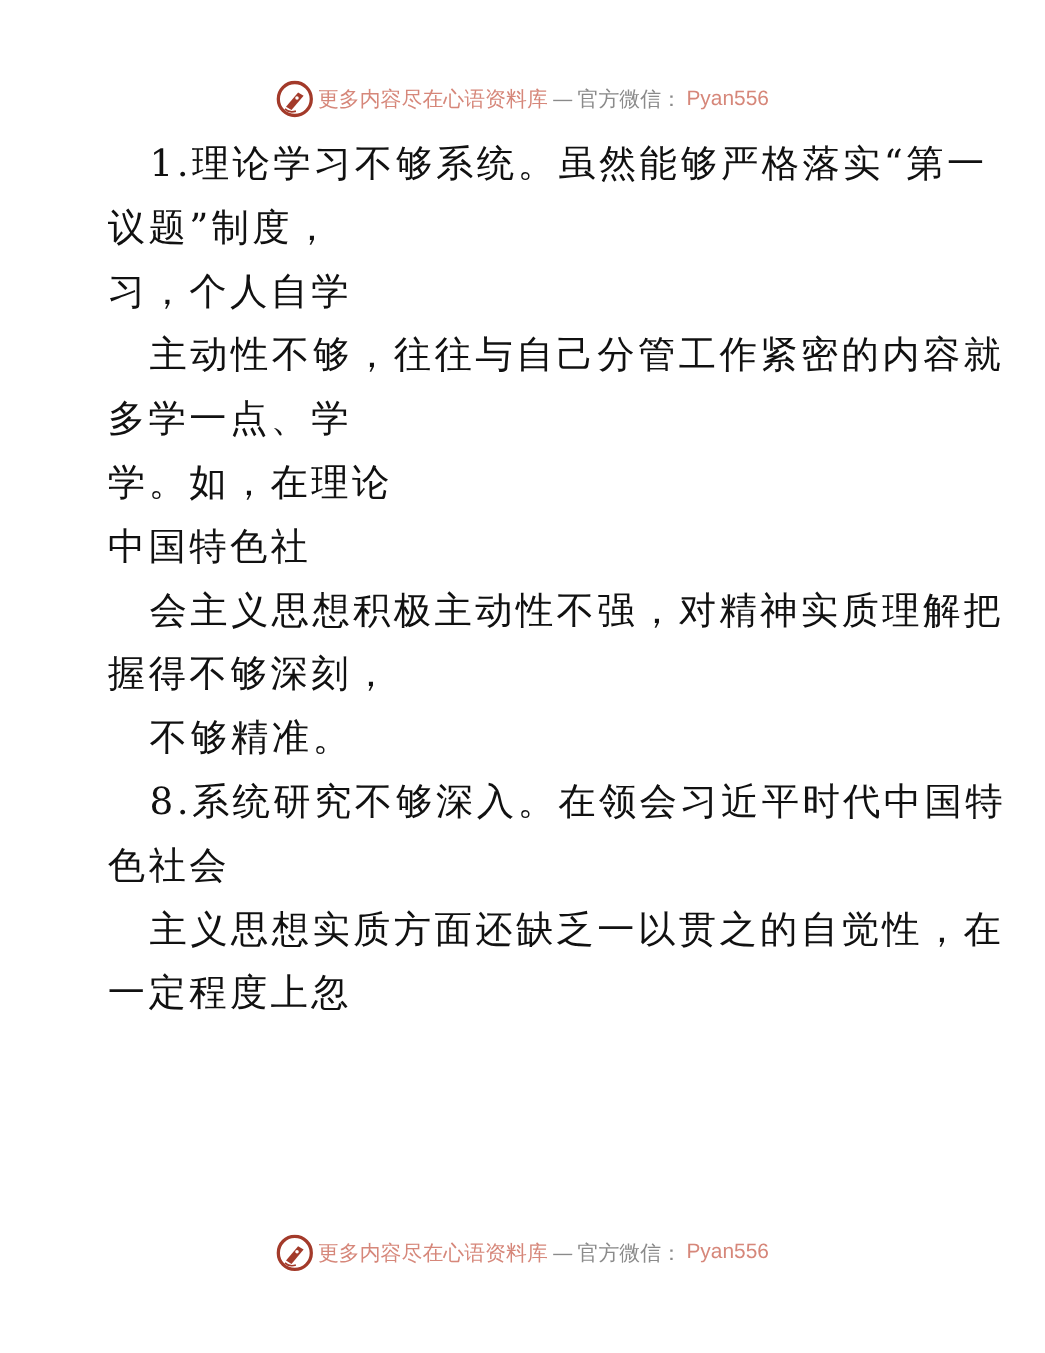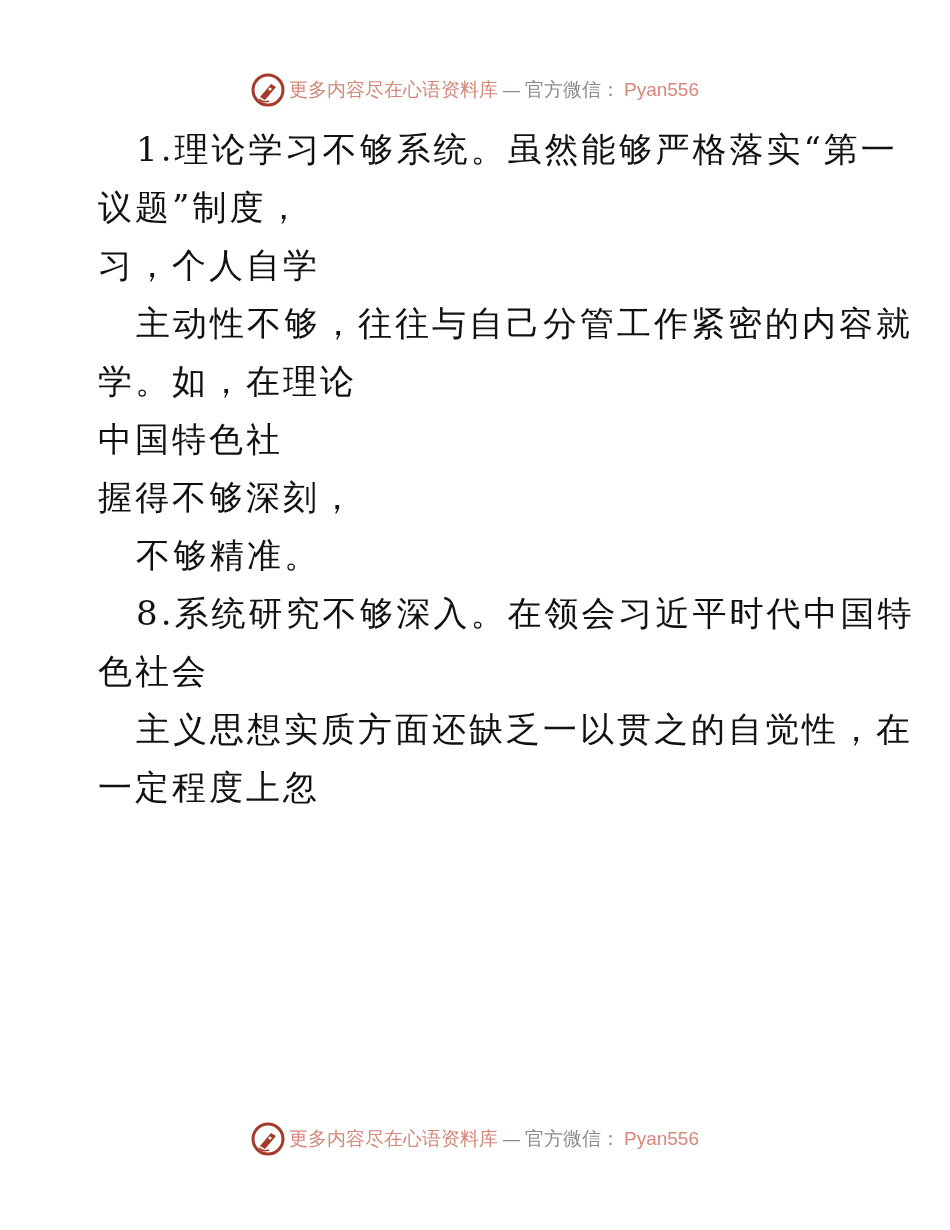--- a/index.html
+++ b/index.html
@@ -79,22 +79,24 @@
   <span class="wm-gray">—</span>
   <span class="wm-gray">官方微信：</span>
   <span class="wm-id">Pyan556</span>
 </div>
 
 <div class="content">
   <div class="line indent">1.理论学习不够系统。虽然能够严格落实“第一</div>
   <div class="line">议题”制度，</div>
   <div class="line">习，个人自学</div>
   <div class="line indent">主动性不够，往往与自己分管工作紧密的内容就</div>
+  <div class="line">多学一点、学</div>
   <div class="line">学。如，在理论</div>
   <div class="line">中国特色社</div>
+  <div class="line indent">会主义思想积极主动性不强，对精神实质理解把</div>
   <div class="line">握得不够深刻，</div>
   <div class="line indent">不够精准。</div>
   <div class="line indent">8.系统研究不够深入。在领会习近平时代中国特</div>
   <div class="line">色社会</div>
   <div class="line indent">主义思想实质方面还缺乏一以贯之的自觉性，在</div>
   <div class="line">一定程度上忽</div>
 </div>
 
 <div class="watermark bottom">
   <svg class="wm-logo" viewBox="0 0 34 34">

